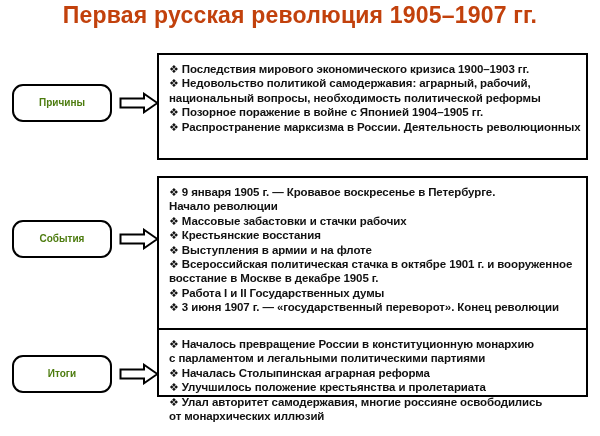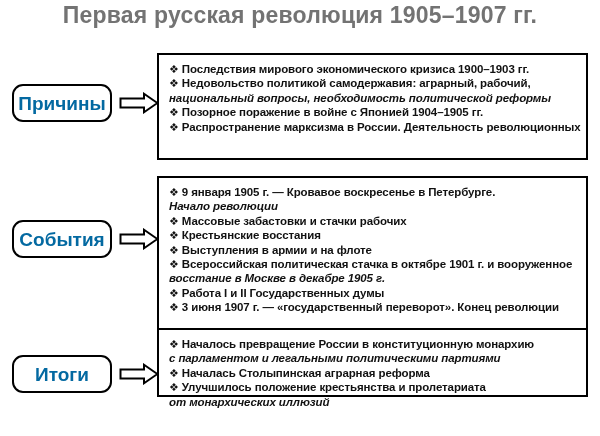--- a/index.html
+++ b/index.html
@@ -24,21 +24,21 @@
   
   #title {
     position: absolute;
     left: 0;
     top: 2px;
     width: 600px;
     text-align: center;
     font-size: 23px;
     font-weight: bold;
     letter-spacing: 0.2px;
-    color: #737373;
+    color: #c2410c;
     white-space: nowrap;
   }
 
   
   .row {
     position: absolute;
     left: 0;
     width: 600px;
   }
   #row-0 { top: 53px;  height: 107px; }
@@ -53,23 +53,23 @@
     height: 38px;
     border: 2px solid #000000;
     border-radius: 11px;
     background: #ffffff;
     box-sizing: border-box;
     display: flex;
     align-items: center;
     justify-content: center;
   }
   .label-text {
-    font-size: 19px;
-    font-weight: bold;
-    color: #0369a1;
+    font-size: 10px;
+    font-weight: bold;
+    color: #4d7c0f;
     line-height: 1;
     white-space: nowrap;
   }
   #row-0 .label-box { top: 31px; }
   #row-1 .label-box { top: 44px; }
   #row-2 .label-box { top: 27px; }
 
   
   .arrow {
     position: absolute;
@@ -114,21 +114,20 @@
   }
   .line.bullet .star {
     font-weight: bold;
     font-size: 11px;
     padding-right: 3px;
   }
   
   .line.cont {
     padding-left: 0;
     text-indent: 0;
-    font-style: italic;
   }
 </style>
 </head>
 <body>
 
 <div id="page">
 
   <div id="title">Первая русская революция 1905–1907 гг.</div>
 
   <div class="row" id="row-0">
@@ -183,18 +182,19 @@
       <svg viewBox="0 0 40 22" xmlns="http://www.w3.org/2000/svg">
         <path d="M1.5 6.5 H25 V1.8 L38.4 11 L25 20.2 V15.5 H1.5 Z" fill="#ffffff" stroke="#000000" stroke-width="2" stroke-linejoin="miter"></path>
       </svg>
     </div>
     <div class="content-box">
       <div class="lines">
         <div class="line bullet"><span class="star">❖</span><span>Началось превращение России в конституционную монархию</span></div>
         <div class="line cont">с парламентом и легальными политическими партиями</div>
         <div class="line bullet"><span class="star">❖</span><span>Началась Столыпинская аграрная реформа</span></div>
         <div class="line bullet"><span class="star">❖</span><span>Улучшилось положение крестьянства и пролетариата</span></div>
+        <div class="line bullet"><span class="star">❖</span><span>Улал авторитет самодержавия, многие россияне освободились</span></div>
         <div class="line cont">от монархических иллюзий</div>
       </div>
     </div>
   </div>
 
 </div>
 
 </body></html>

